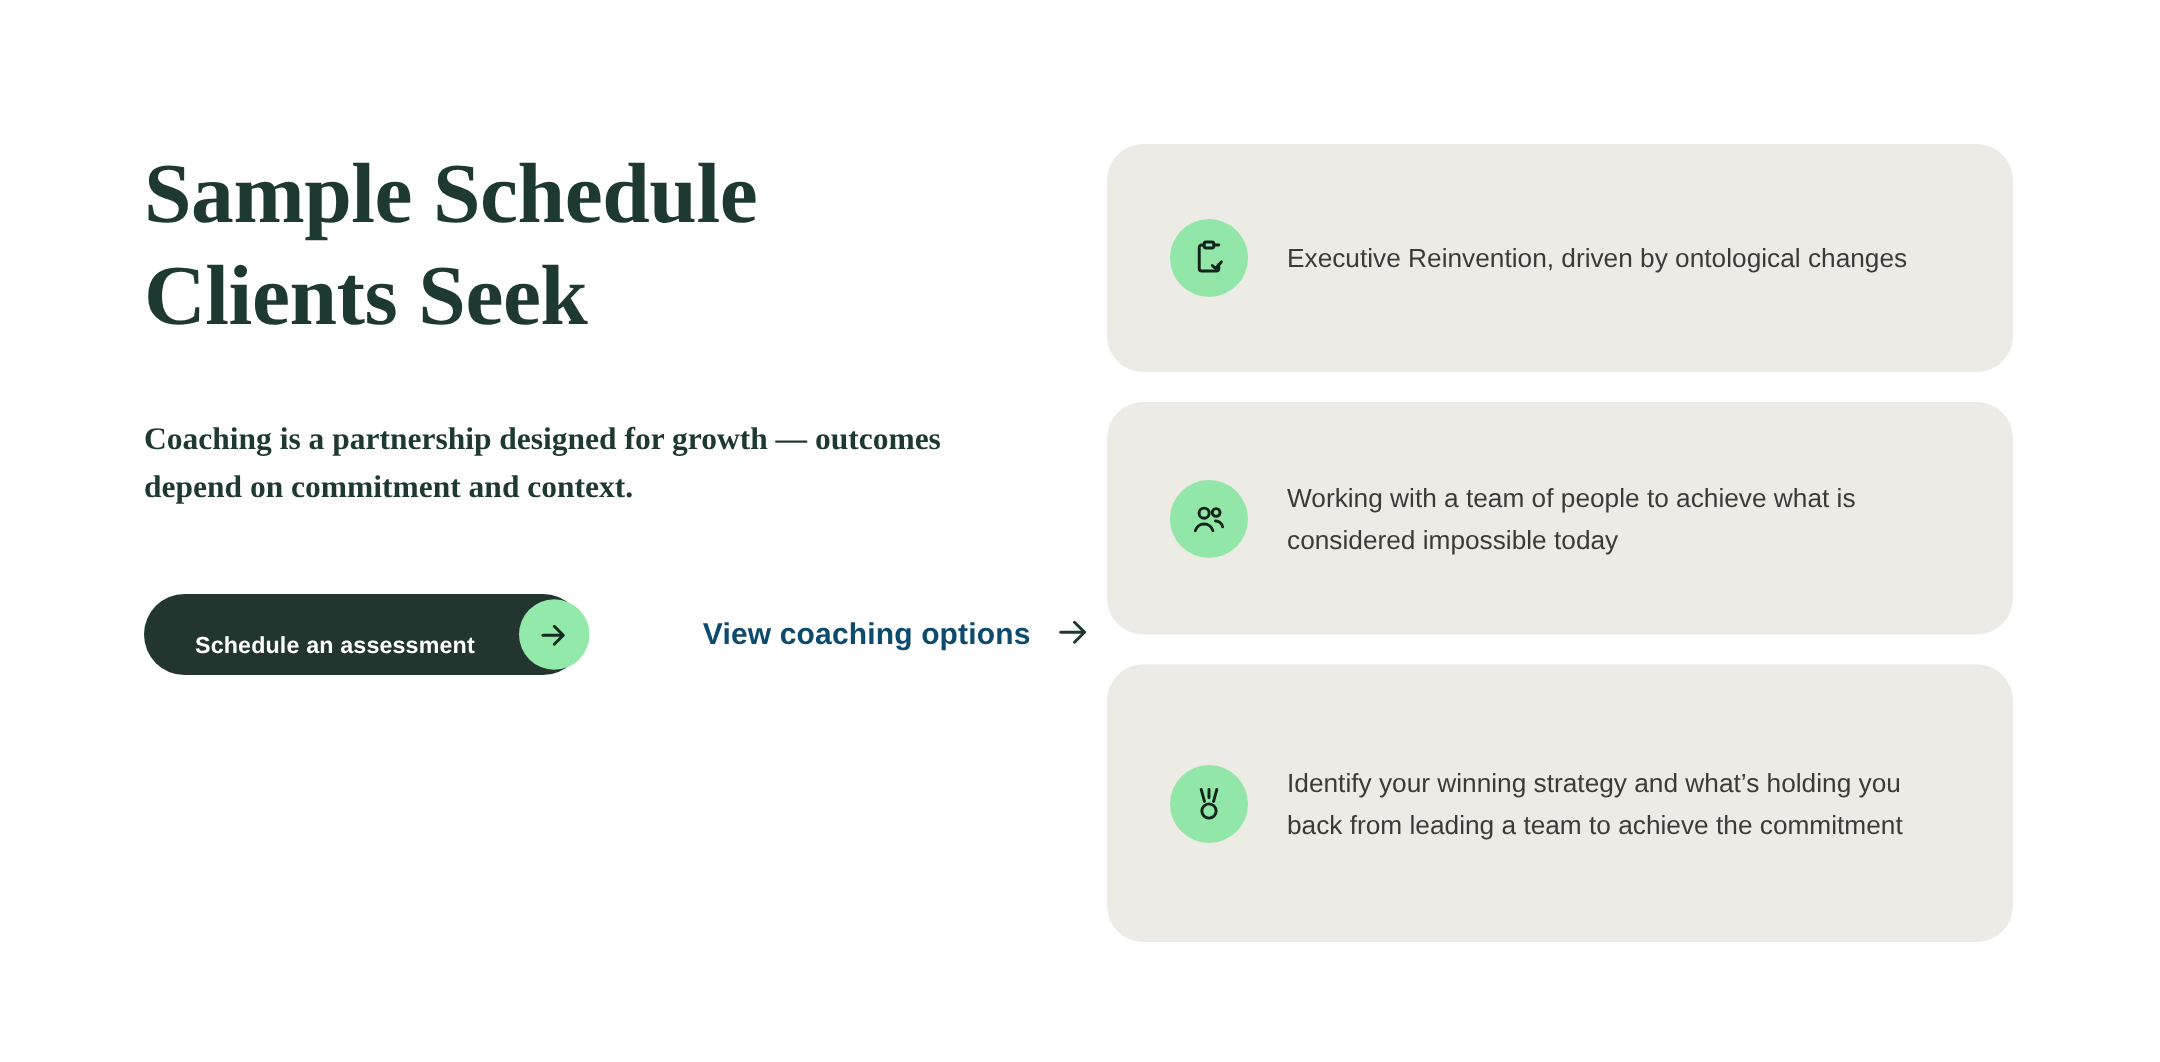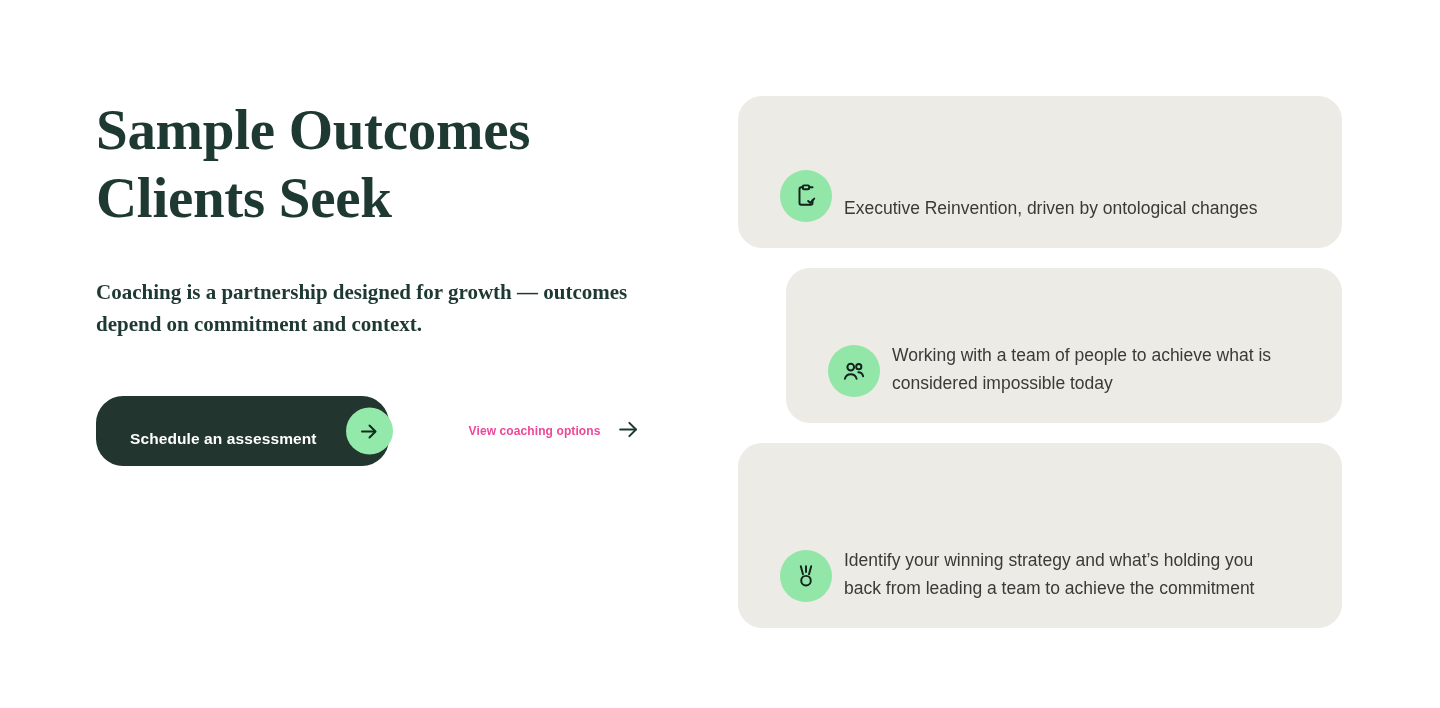--- a/index.html
+++ b/index.html
@@ -51,21 +51,21 @@
   .cta-row {
     margin-top: 56px;
     display: flex;
     align-items: center;
   }
 
   .primary-cta {
     position: relative;
     display: inline-flex;
     align-items: center;
-    height: 70px;
+    height: 54px;
     padding: 16px 72px 0 34px;
     background: #22352F;
     border: none;
     border-radius: 27px;
     cursor: pointer;
     font-family: "Liberation Sans", sans-serif;
   }
 
   .primary-cta-label {
     color: #ffffff;
@@ -95,49 +95,49 @@
     gap: 16px;
     margin-left: 78px;
     background: none;
     border: none;
     cursor: pointer;
     font-family: "Liberation Sans", sans-serif;
     padding: 6px 2px;
   }
 
   .secondary-cta-label {
-    color: #ec4899;
-    font-size: 12px;
+    color: #0c4a6e;
+    font-size: 20px;
     font-weight: 700;
     letter-spacing: 0.1px;
     white-space: nowrap;
   }
 
   
   .cards-col {
     position: absolute;
     left: 738px;
     top: 96px;
     width: 604px;
     display: flex;
     flex-direction: column;
     gap: 20px;
   }
 
   .outcome-card {
     background: #EDEBE5;
     border-radius: 24px;
     display: flex;
-    align-items: flex-end;
-    gap: 12px;
+    align-items: center;
+    gap: 26px;
     padding: 26px 40px 26px 42px;
   }
 
   .outcome-card.card-1 { min-height: 152px; }
-  .outcome-card.card-2 { min-height: 155px; margin-left: 48px; }
+  .outcome-card.card-2 { min-height: 155px; }
   .outcome-card.card-3 { min-height: 185px; }
 
   .card-icon-circle {
     flex: 0 0 auto;
     width: 52px;
     height: 52px;
     border-radius: 50%;
     background: #92E6A7;
     display: flex;
     align-items: center;
@@ -152,21 +152,21 @@
     max-width: 430px;
   }
 </style>
 </head>
 <body>
 
 <div class="page">
 
   <div class="left-col">
 
-    <h1 class="page-title">Sample Outcomes Clients Seek</h1>
+    <h1 class="page-title">Sample Schedule Clients Seek</h1>
 
     <p class="page-subtitle">Coaching is a partnership designed for growth — outcomes depend on commitment and context.</p>
 
     <div class="cta-row">
 
       <button class="primary-cta">
         <span class="primary-cta-label">Schedule an assessment</span>
         <span class="cta-arrow-badge">
           <svg width="24" height="24" viewBox="0 0 24 24" fill="none" stroke="#14291F" stroke-width="2" stroke-linecap="round" stroke-linejoin="round">
             <line x1="5" y1="12" x2="18" y2="12"></line>

